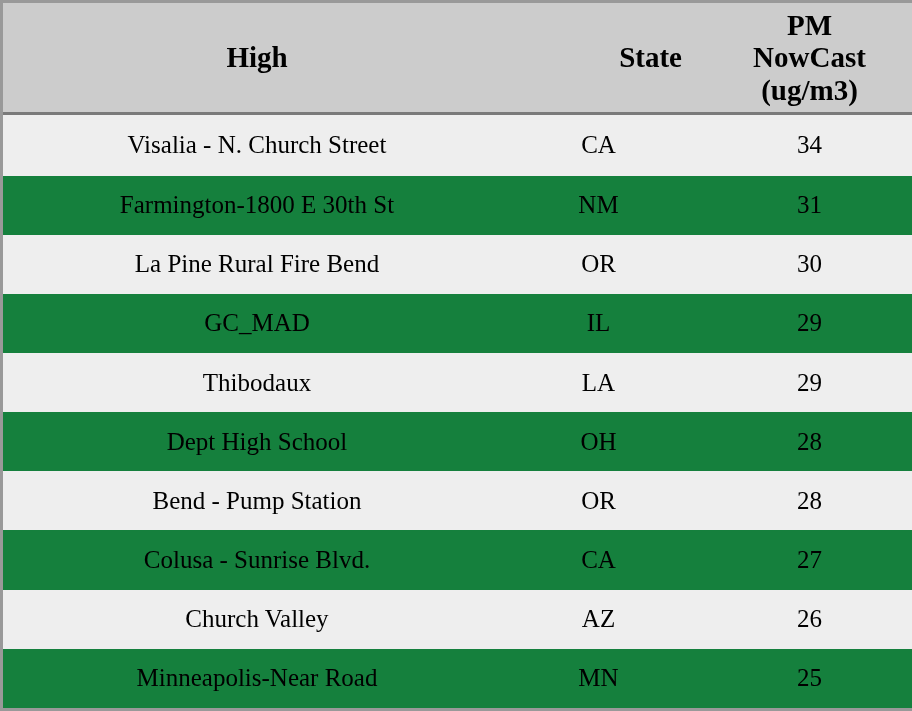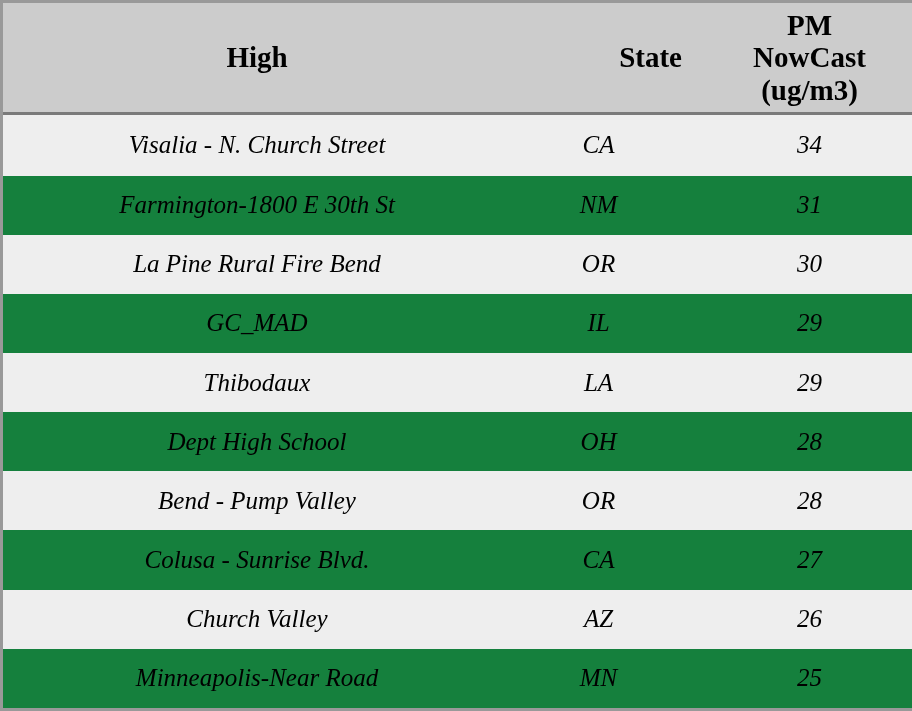--- a/index.html
+++ b/index.html
@@ -43,21 +43,20 @@
 
   tbody td {
     font-size: 25px;
     text-align: center;
     vertical-align: middle;
     color: #000000;
     padding: 4px 6px;
     white-space: nowrap;
     overflow: hidden;
     text-overflow: ellipsis;
-    font-style: italic;
   }
   tbody tr.odd td { background: #eeeeee; }
   tbody tr.even td { background: #15803d; }
 
   
   .hdr-line { display: block; }
 </style>
 </head>
 <body>
 
@@ -103,21 +102,21 @@
         <td>Thibodaux</td>
         <td>LA</td>
         <td>29</td>
       </tr>
       <tr class="even">
         <td>Dept High School</td>
         <td>OH</td>
         <td>28</td>
       </tr>
       <tr class="odd">
-        <td>Bend - Pump Valley</td>
+        <td>Bend - Pump Station</td>
         <td>OR</td>
         <td>28</td>
       </tr>
       <tr class="even">
         <td>Colusa - Sunrise Blvd.</td>
         <td>CA</td>
         <td>27</td>
       </tr>
       <tr class="odd">
         <td>Church Valley</td>

